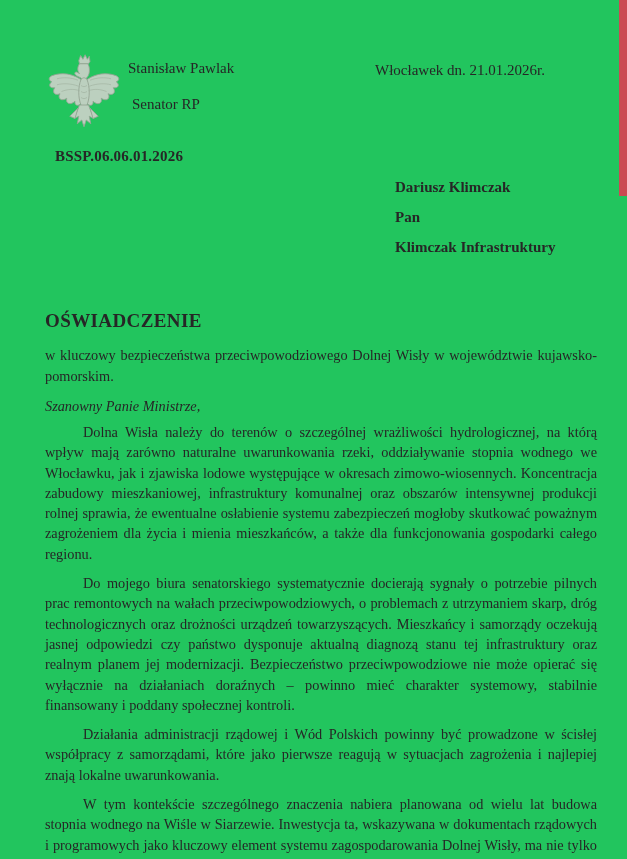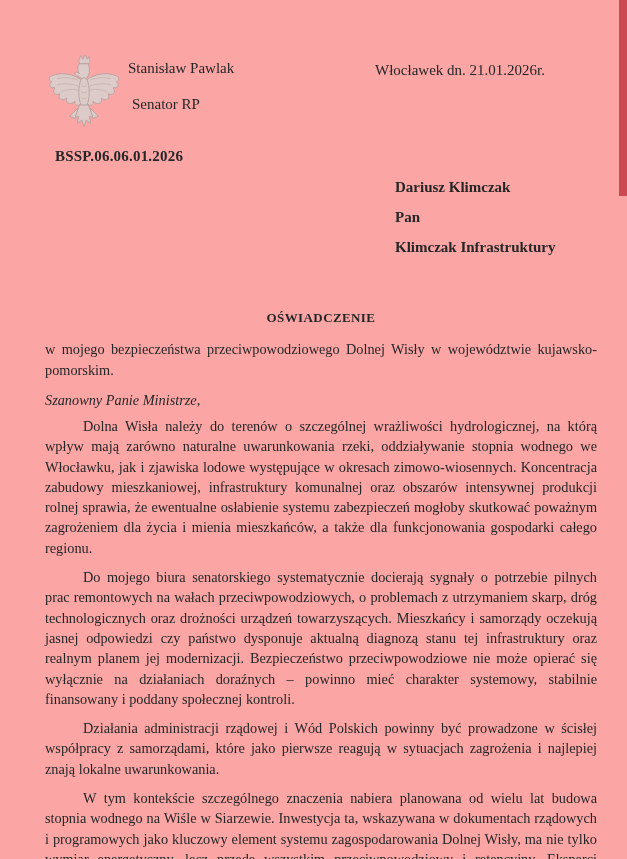--- a/index.html
+++ b/index.html
@@ -57,23 +57,23 @@
     font-weight: bold;
   }
   .addressee div { margin: 0 0 12px 0; line-height: 18px; }
   .content {
     position: absolute;
     left: 45px;
     top: 310px;
     width: 552px;
   }
   .doc-title {
-    text-align: center;
+    text-align: left;
     font-weight: bold;
-    font-size: 13px;
+    font-size: 19px;
     letter-spacing: 0.4px;
     margin: 0 0 13px 0;
   }
   .doc-subject {
     font-size: 14.3px;
     line-height: 20.5px;
     text-align: justify;
     margin: 0 0 12px 0;
   }
   .doc-greeting {
@@ -86,21 +86,21 @@
     font-size: 14.3px;
     line-height: 20.3px;
     text-align: justify;
     text-indent: 38px;
     margin: 0 0 9px 0;
   }
 </style>
 </head>
 <body>
 
-<div class="page" style="background: #fca5a5;">
+<div class="page" style="background: #22c55e;">
 
   <div class="red-bar" style="background: rgb(203, 74, 82);"></div>
 
   <svg class="emblem" viewBox="0 0 100 120" xmlns="http://www.w3.org/2000/svg">
     <g fill="#d8d2d0" stroke="#a9a09e" stroke-width="1.2" stroke-linejoin="round">
       <path d="M43 9 L45.5 2 L48.5 7 L51.5 1 L54.5 7 L57 3 L58 10 L56 13 L44 13 Z"></path>
       <path d="M44 13 C41 17 41 23 44 26 L40 24 C37 24 37 27 40 29 L46 32 L50 36 L55 30 C58 26 58 17 55 13 Z"></path>
       <path d="M46 34 C34 26 20 24 7 29 C3 31 2 35 7 37 C2 41 4 46 11 45 C7 51 11 56 18 53 C14 59 20 64 27 59 C25 66 32 69 38 63 C37 69 43 71 47 64 L49 54 Z"></path>
       <path d="M54 34 C66 26 80 24 93 29 C97 31 98 35 93 37 C98 41 96 46 89 45 C93 51 89 56 82 53 C86 59 80 64 73 59 C75 66 68 69 62 63 C63 69 57 71 53 64 L51 54 Z"></path>
       <path d="M46 34 C42 44 42 58 46 68 C48 74 52 74 54 68 C58 58 58 44 54 34 C51 31 49 31 46 34 Z"></path>
@@ -131,21 +131,21 @@
   <div class="ref-number">BSSP.06.06.01.2026</div>
 
   <div class="addressee">
     <div>Dariusz Klimczak</div>
     <div>Pan</div>
     <div>Klimczak Infrastruktury</div>
   </div>
 
   <div class="content">
     <div class="doc-title">OŚWIADCZENIE</div>
-    <p class="doc-subject">w mojego bezpieczeństwa przeciwpowodziowego Dolnej Wisły w województwie kujawsko-pomorskim.</p>
+    <p class="doc-subject">w kluczowy bezpieczeństwa przeciwpowodziowego Dolnej Wisły w województwie kujawsko-pomorskim.</p>
     <p class="doc-greeting">Szanowny Panie Ministrze,</p>
     <p class="doc-paragraph">Dolna Wisła należy do terenów o szczególnej wrażliwości hydrologicznej, na którą wpływ mają zarówno naturalne uwarunkowania rzeki, oddziaływanie stopnia wodnego we Włocławku, jak i zjawiska lodowe występujące w okresach zimowo-wiosennych. Koncentracja zabudowy mieszkaniowej, infrastruktury komunalnej oraz obszarów intensywnej produkcji rolnej sprawia, że ewentualne osłabienie systemu zabezpieczeń mogłoby skutkować poważnym zagrożeniem dla życia i mienia mieszkańców, a także dla funkcjonowania gospodarki całego regionu.</p>
     <p class="doc-paragraph">Do mojego biura senatorskiego systematycznie docierają sygnały o potrzebie pilnych prac remontowych na wałach przeciwpowodziowych, o problemach z utrzymaniem skarp, dróg technologicznych oraz drożności urządzeń towarzyszących. Mieszkańcy i samorządy oczekują jasnej odpowiedzi czy państwo dysponuje aktualną diagnozą stanu tej infrastruktury oraz realnym planem jej modernizacji. Bezpieczeństwo przeciwpowodziowe nie może opierać się wyłącznie na działaniach doraźnych – powinno mieć charakter systemowy, stabilnie finansowany i poddany społecznej kontroli.</p>
     <p class="doc-paragraph">Działania administracji rządowej i Wód Polskich powinny być prowadzone w ścisłej współpracy z samorządami, które jako pierwsze reagują w sytuacjach zagrożenia i najlepiej znają lokalne uwarunkowania.</p>
     <p class="doc-paragraph">W tym kontekście szczególnego znaczenia nabiera planowana od wielu lat budowa stopnia wodnego na Wiśle w Siarzewie. Inwestycja ta, wskazywana w dokumentach rządowych i programowych jako kluczowy element systemu zagospodarowania Dolnej Wisły, ma nie tylko wymiar energetyczny, lecz przede wszystkim przeciwpowodziowy i retencyjny. Eksperci podkreślają, że stopień w Siarzewie stanowiłby istotne wsparcie dla funkcjonującego stopnia we Włocławku,</p>
   </div>
 
 </div>
 
 </body></html>

